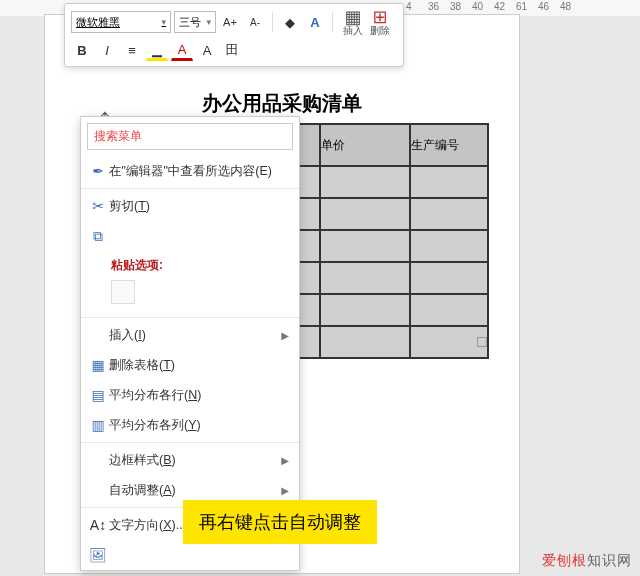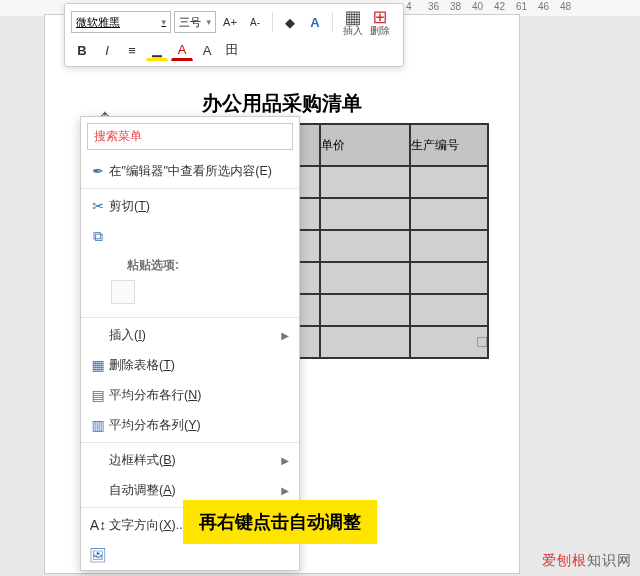--- a/index.html
+++ b/index.html
@@ -19,26 +19,26 @@
   .doc-table { position:absolute; top:108px; left:66px; border-collapse:collapse; }
   .doc-table td { border:2px solid #333; background:#d0d0d0; height:32px; width:78px; text-align:left; font-size:12px; padding:0; }
   .doc-table thead td { background:#c4c4c4; font-weight:normal; height:42px; }
   .doc-table td.first { width:118px; } .doc-table td.wide{width:90px;}
   .ctx { position:absolute; left:80px; top:116px; width:220px; background:#fff; border:1px solid #ccc; box-shadow:0 3px 10px rgba(0,0,0,.2); font-size:12.5px; color:#333; z-index:6; }
   .ctx-search { margin:6px; border:1px solid #ccc; padding:4px 6px; color:#ef4444; font-size:12px; }
   .ctx-item { display:flex; align-items:center; height:30px; padding:0 10px 0 6px; position:relative; }
   .ctx-item .ico { width:22px; text-align:center; color:#3a6fb7; font-size:14px; }
   .ctx-item .lbl { flex:1; }
   .ctx-item .arr { color:#777; font-size:10px; }
-  .ctx-label { padding:6px 10px 2px 46px; font-size:12px; color:#737373; font-weight:bold;}
+  .ctx-label { padding:6px 10px 2px 30px; font-size:12px; color:#b91c1c; font-weight:bold;}
   .ctx-paste { padding:4px 0 8px 30px; }
   .ctx-paste .pico{ display:inline-block; width:24px;height:24px;border:1px solid #ddd; background:#fafafa;}
   .ctx-sep { height:1px; background:#e6e6e6; margin:2px 0; }
   .underline { text-decoration:underline; }
-  .tip { position:absolute; left:183px; top:500px; background:#ffe400; color:#000; font-size:18px; font-weight:bold; padding:10px 16px; z-index:7; }
+  .tip { position:absolute; left:183px; top:500px; background:#ffe400; color:#000; font-size:18px; font-weight:normal; padding:10px 16px; z-index:7; }
   .watermark { position:absolute; right:8px; bottom:6px; font-size:14px; z-index:8; letter-spacing:1px; }
   .watermark .r{color:#d33;} .watermark .g{color:#666;}
   .handle{position:absolute; left:54px; top:94px; font-size:14px; color:#666; z-index:4;}
   .sq{position:absolute; right:32px; top:322px; width:10px;height:10px;border:1px solid #999;}
 </style>
 </head>
 <body>
 
 <div class="ruler">
   <span style="left:406px">4</span>

